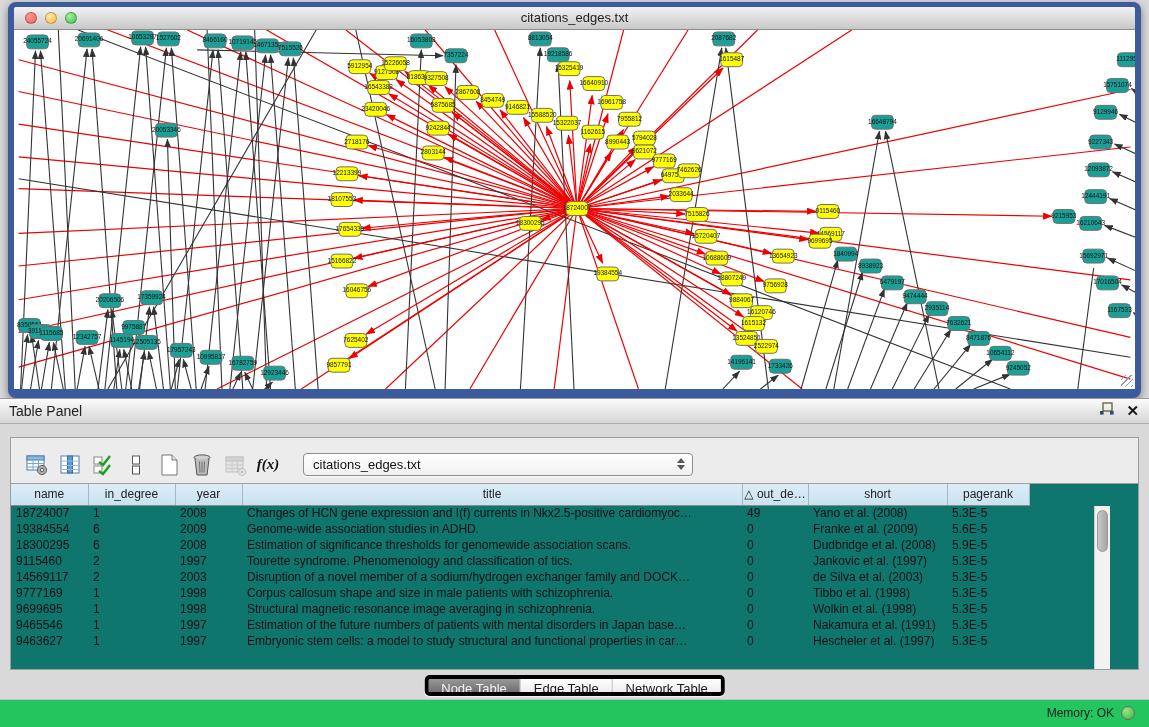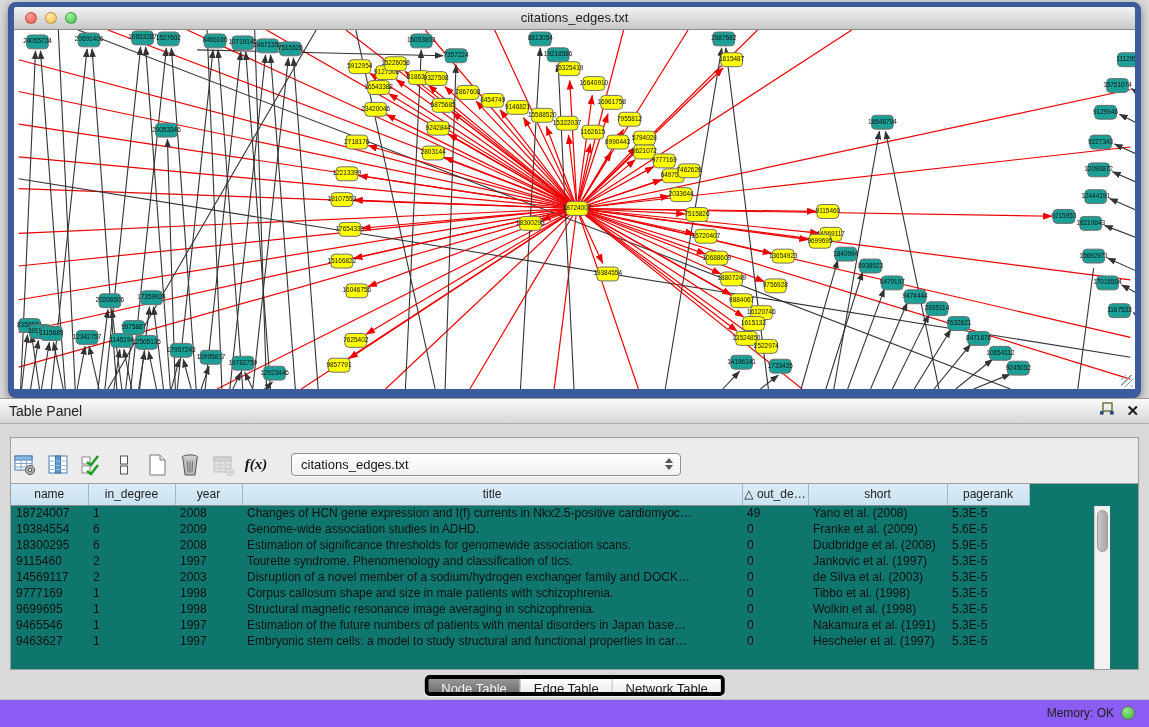--- a/index.html
+++ b/index.html
@@ -29,21 +29,21 @@
     border-bottom:1px solid #adadad; }
   .panelbar-title { position:absolute; left:9px; top:0; line-height:25px; font-size:14px; color:#222; }
   .panelbar-icons { position:absolute; right:10px; top:3px; display:flex; gap:12px; align-items:center; }
   .close-x { font-size:15px; font-weight:bold; color:#1a1a1a; line-height:18px; cursor:default; }
 
   .panelbody { position:absolute; left:0; top:425px; width:1149px; height:302px; background:#d9d9d9; }
   .innerpanel { position:absolute; left:10px; top:12px; width:1129px; height:233px;
     background:#ececec; border:1px solid #9e9e9e; }
 
   .toolbar { position:absolute; left:0; top:0; right:0; height:53px; display:flex;
-    align-items:center; padding-left:2px; gap:9px; }
+    align-items:center; padding-left:14px; gap:9px; }
   .tb-icon { width:24px; height:24px; display:flex; align-items:center; justify-content:center; }
   .fx { font-family:"Liberation Serif", serif; font-style:italic; font-weight:bold;
     font-size:15px; color:#111; }
   .combo { position:relative; margin-left:14px; width:390px; height:23px;
     border:1px solid #8e8e8e; border-radius:4px; background:linear-gradient(#ffffff,#f1f1f1);
     font-size:13px; line-height:21px; padding-left:9px; color:#111;
     box-shadow:0 1px 1px rgba(255,255,255,.8); }
   .combo-arrows { position:absolute; right:7px; top:4px; }
   .combo-arrows .up { width:0; height:0; border-left:4px solid transparent;
     border-right:4px solid transparent; border-bottom:5px solid #555; margin-bottom:2px; }
@@ -66,21 +66,21 @@
 
   .tabs { position:absolute; left:50%; transform:translateX(-50%); top:250px; display:flex;
     height:21px; border:4px solid #000000; border-radius:5px; overflow:hidden;
     background:#fff; box-shadow:0 1px 1px rgba(255,255,255,.7); }
   .tab { padding:0 13px; line-height:19px; font-size:13px; color:#1a1a1a;
     background:linear-gradient(#ffffff,#ededed); border-right:1px solid #aeaeae; }
   .tab:last-child { border-right:none;text-align:center; }
   .tab.sel { background:linear-gradient(#989898,#6f6f6f); color:#f3f3f3; }
 
   .statusbar { position:absolute; left:0; bottom:0; width:1149px; height:28px;
-    border-top:1px solid #c2c2c2; background:#8b5cf6; }
+    border-top:1px solid #c2c2c2; background:#22c55e; }
   .mem { position:absolute; right:14px; top:6px; display:flex; align-items:center; gap:7px; }
   .mem-label { font-size:12px; color:#222; }
   .mem-dot { width:14px; height:14px; border-radius:50%; border:1px solid #6b6b6b;
     background:radial-gradient(circle at 35% 30%, #97e689, #3cb43e); }
 </style>
 </head>
 <body>
 
 <div class="net-window">
   <div class="titlebar">

